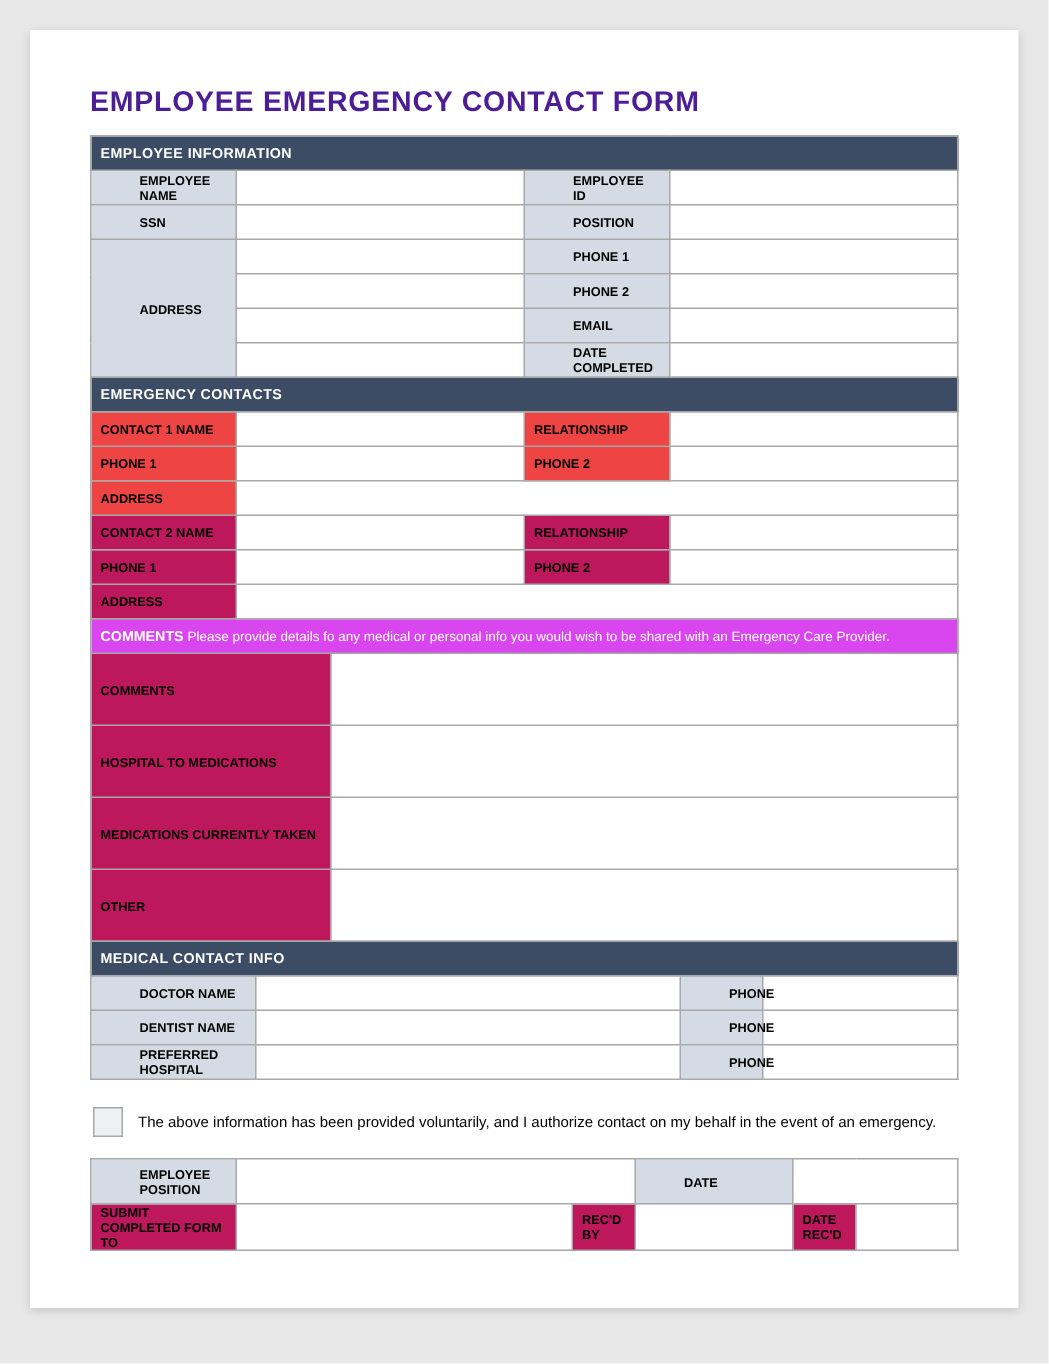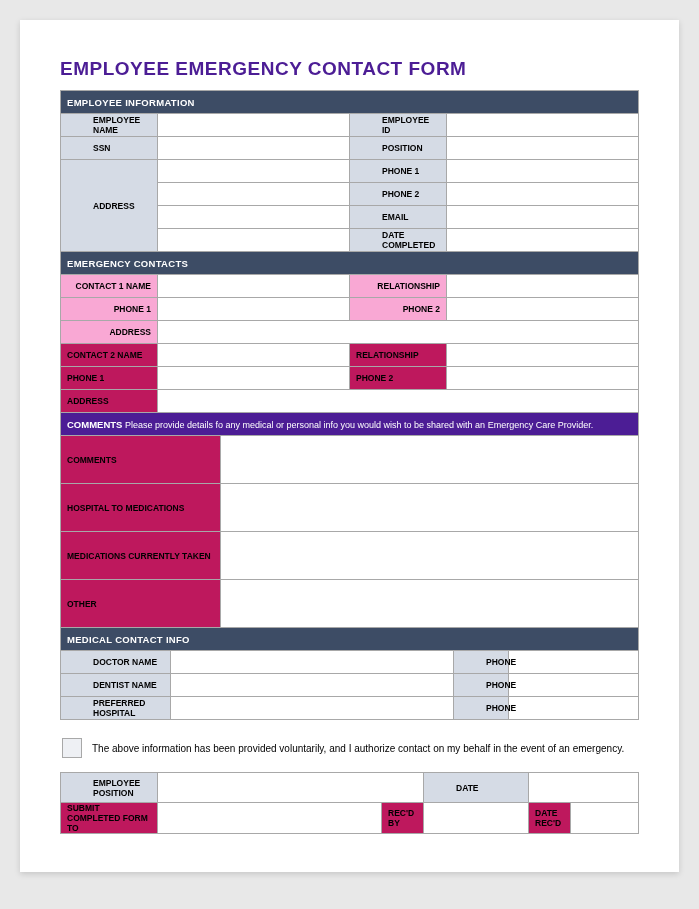--- a/index.html
+++ b/index.html
@@ -42,35 +42,34 @@
     font-size: 9.5px;
     letter-spacing: 0.3px;
   }
   .label-blue {
     background: #d5dbe5;
     font-weight: bold;
     font-size: 8.5px;
     padding-left: 32px;
   }
   .label-grey {
-    background: #f9a8d4;
+    background: #ef4444;
     font-weight: bold;
     font-size: 8.5px;
-    text-align: right;
   }
   .label-white {
     background: #be185d;
     font-weight: bold;
     font-size: 8.5px;
   }
   .val {
     background: #ffffff;
   }
   .comments-header {
-    background: #4c1d95;
+    background: #d946ef;
     color: #ffffff;
     font-size: 9px;
   }
   .comments-header b { font-weight: bold; font-size: 9.5px; }
   .tall { height: 48px; }
   .auth-row {
     display: flex;
     align-items: center;
     gap: 10px;
     padding: 4px 2px;

